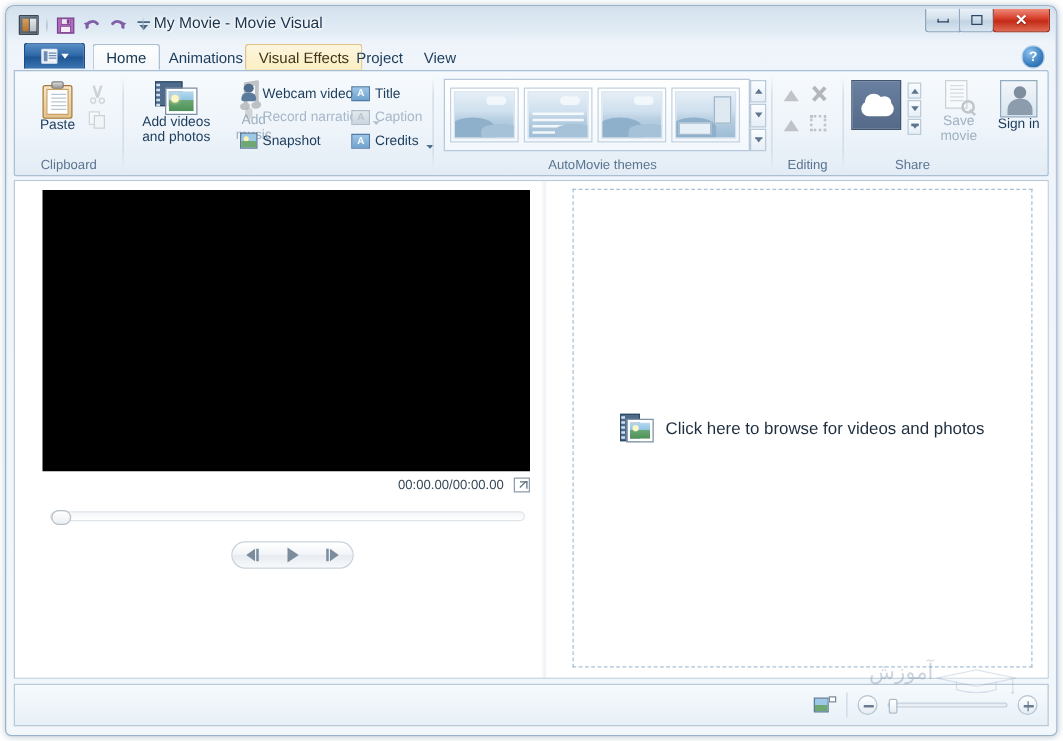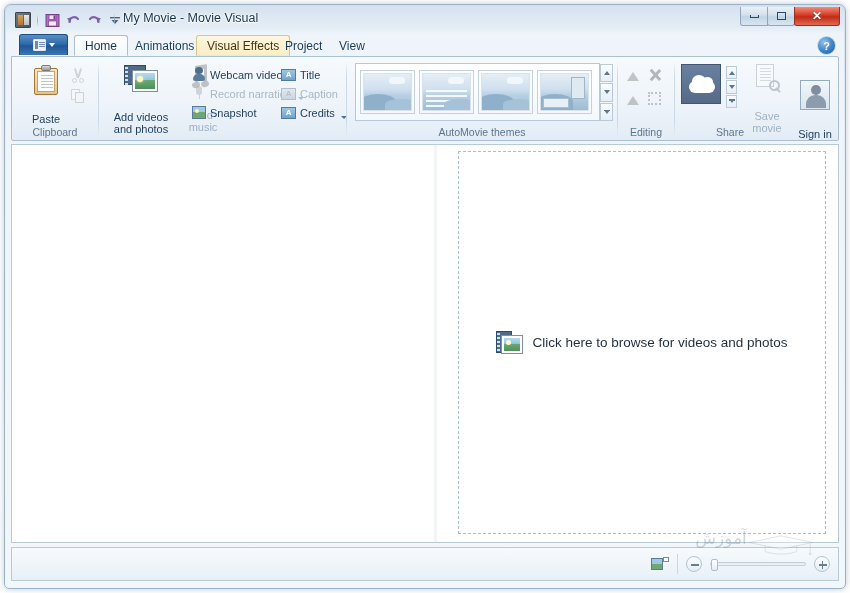--- a/index.html
+++ b/index.html
@@ -173,21 +173,21 @@
   .rgroup-label {
     position: absolute; bottom: 2px; width: 100%;
     text-align: center; font-size: 10.5px; color: #5b7490;
   }
 
   .bigbtn {
     display: flex; flex-direction: column; align-items: center;
     cursor: default;
   }
   .bigbtn .lbl {
-    font-size: 11px; color: #1c3c5c; text-align: center; line-height: 11.5px; margin-top: 19px;
+    font-size: 11px; color: #1c3c5c; text-align: center; line-height: 11.5px; margin-top: 0;
   }
   .bigbtn.disabled .lbl { color: #9fb1c3; }
 
   .smallbtn {
     display: flex; align-items: flex-end; gap: 4px; height: 17px;
     font-size: 11px; color: #1c3c5c; white-space: nowrap;
   }
   .smallbtn.disabled { color: #a6b7c8; }
   .caret-d { width:0;height:0;border-left:3px solid transparent;border-right:3px solid transparent;border-top:3.5px solid #50708f; margin-left:2px; }
   .caret-dis { border-top-color: #b2c1d0; }
@@ -712,34 +712,60 @@
       </div>
 
       <div class="bigbtn disabled" style="position:absolute;left:68px;top:7px;width:48px;">
         <div class="ico ico-savemovie">
           <div class="pg"></div>
               <div class="mag"></div>
         </div>
         <div class="lbl">Save movie</div>
       </div>
 
-      <div class="bigbtn" style="position:absolute;left:120px;top:23px;width:40px;">
+      <div class="bigbtn" style="position:absolute;left:120px;top:7px;width:40px;">
         <div class="ico ico-signin">
               <div class="h"></div>
               <div class="b"></div>
             </div>
         <div class="lbl">Sign in</div>
       </div>
 
       <div class="rgroup-label" style="width:110px;left:0;">Share</div>
     </div>
   </div>
 
   <div id="content">
 
+    <div id="preview-pane">
+      <div id="video-surface"></div>
+
+      <div id="timecode-row">
+        <span>00:00.00/00:00.00</span>
+        <span id="fullscreen-btn"></span>
+      </div>
+
+      <div id="seekbar">
+        <div id="seek-handle"></div>
+      </div>
+
+      <div id="transport">
+        <div class="tbtn">
+          <span class="tri-l"></span>
+          <span class="bar"></span>
+        </div>
+        <div class="tbtn">
+          <span class="tri-r"></span>
+        </div>
+        <div class="tbtn">
+          <span class="bar"></span>
+          <span class="tri-rs"></span>
+        </div>
+      </div>
+    </div>
 
     <div id="splitter"></div>
 
     <div id="storyboard-pane">
       <div id="dropzone">
         <div id="dropzone-content">
           <div id="dz-icon">
             <div class="film"></div>
                 <div class="ph"></div>
           </div>

